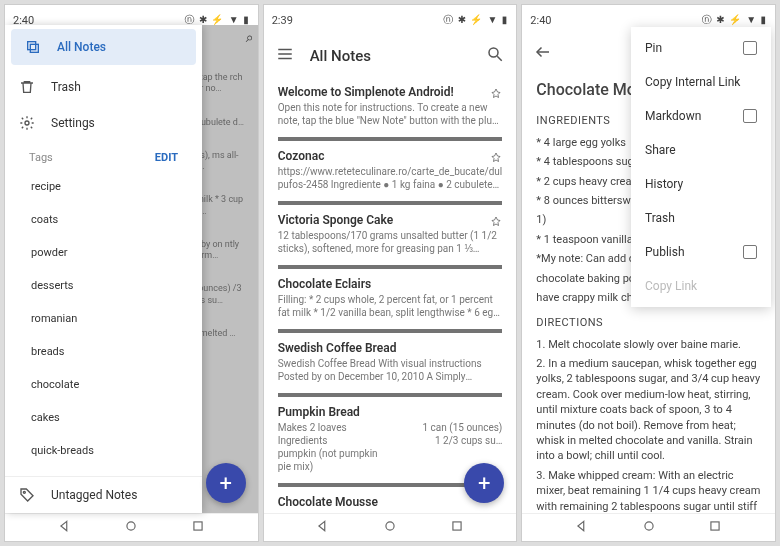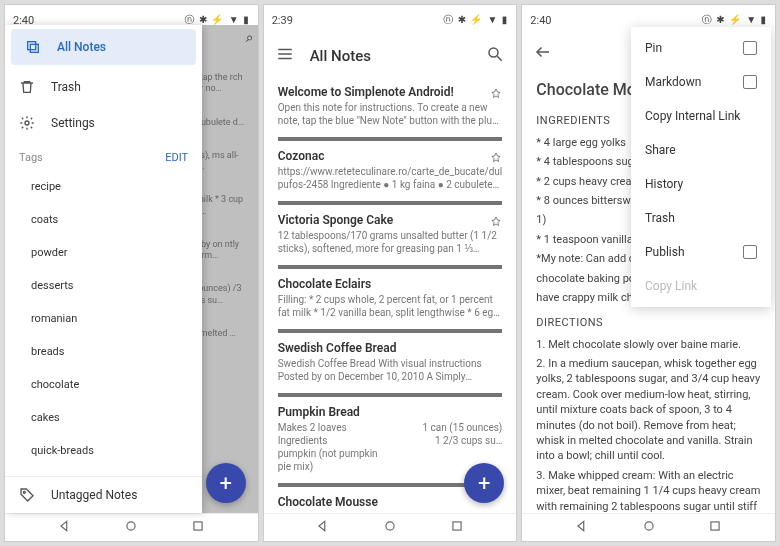--- a/index.html
+++ b/index.html
@@ -75,25 +75,25 @@
       font-weight: 500;
       border-radius: 4px;
       margin: 4px 6px;
     }
     .drawer-icon { width: 16px; height: 16px; display: flex; align-items: center; justify-content: center; }
     .drawer-icon svg { width: 16px; height: 16px; stroke: #555; fill: none; stroke-width: 2; }
     .drawer-item.selected .drawer-icon svg { stroke: #2a6bbf; }
     .tags-header {
       display: flex;
       justify-content: space-between;
-      padding: 10px 14px 6px;
+      padding: 10px 24px 6px;
       font-size: 11px;
       color: #888;
     }
-    .tags-edit { color: #2a6bbf; font-weight: 400; font-size: 11px; }
+    .tags-edit { color: #2a6bbf; font-weight: 700; font-size: 11px; }
     .tag-item {
       padding: 10px 26px;
       font-size: 11px;
       font-weight: 400;
       color: #333;
       cursor: pointer;
     }
     .drawer-bottom {
       margin-top: auto;
       border-top: 1px solid #eee;
@@ -418,27 +418,27 @@
         <p>3. Make whipped cream: With an electric mixer, beat remaining 1 1/4 cups heavy cream with remaining 2 tablespoons sugar until stiff peaks form. Stir 1/3 of whipped cream into cooled custard mixture, then gently fold in the rest with a rubber spatula.</p>
       </div>
   </div>
 
   <div class="overflow-menu">
     <div class="menu-item">
       <span>Pin</span>
       <span class="checkbox"></span>
     </div>
     <div class="menu-item">
+      <span>Copy Internal Link</span>
+    </div>
+    <div class="menu-item">
       <span>Markdown</span>
       <span class="checkbox"></span>
     </div>
     <div class="menu-item">
-      <span>Copy Internal Link</span>
-    </div>
-    <div class="menu-item">
       <span>Share</span>
     </div>
     <div class="menu-item">
       <span>History</span>
     </div>
     <div class="menu-item">
       <span>Trash</span>
     </div>
     <div class="menu-item">
       <span>Publish</span>

